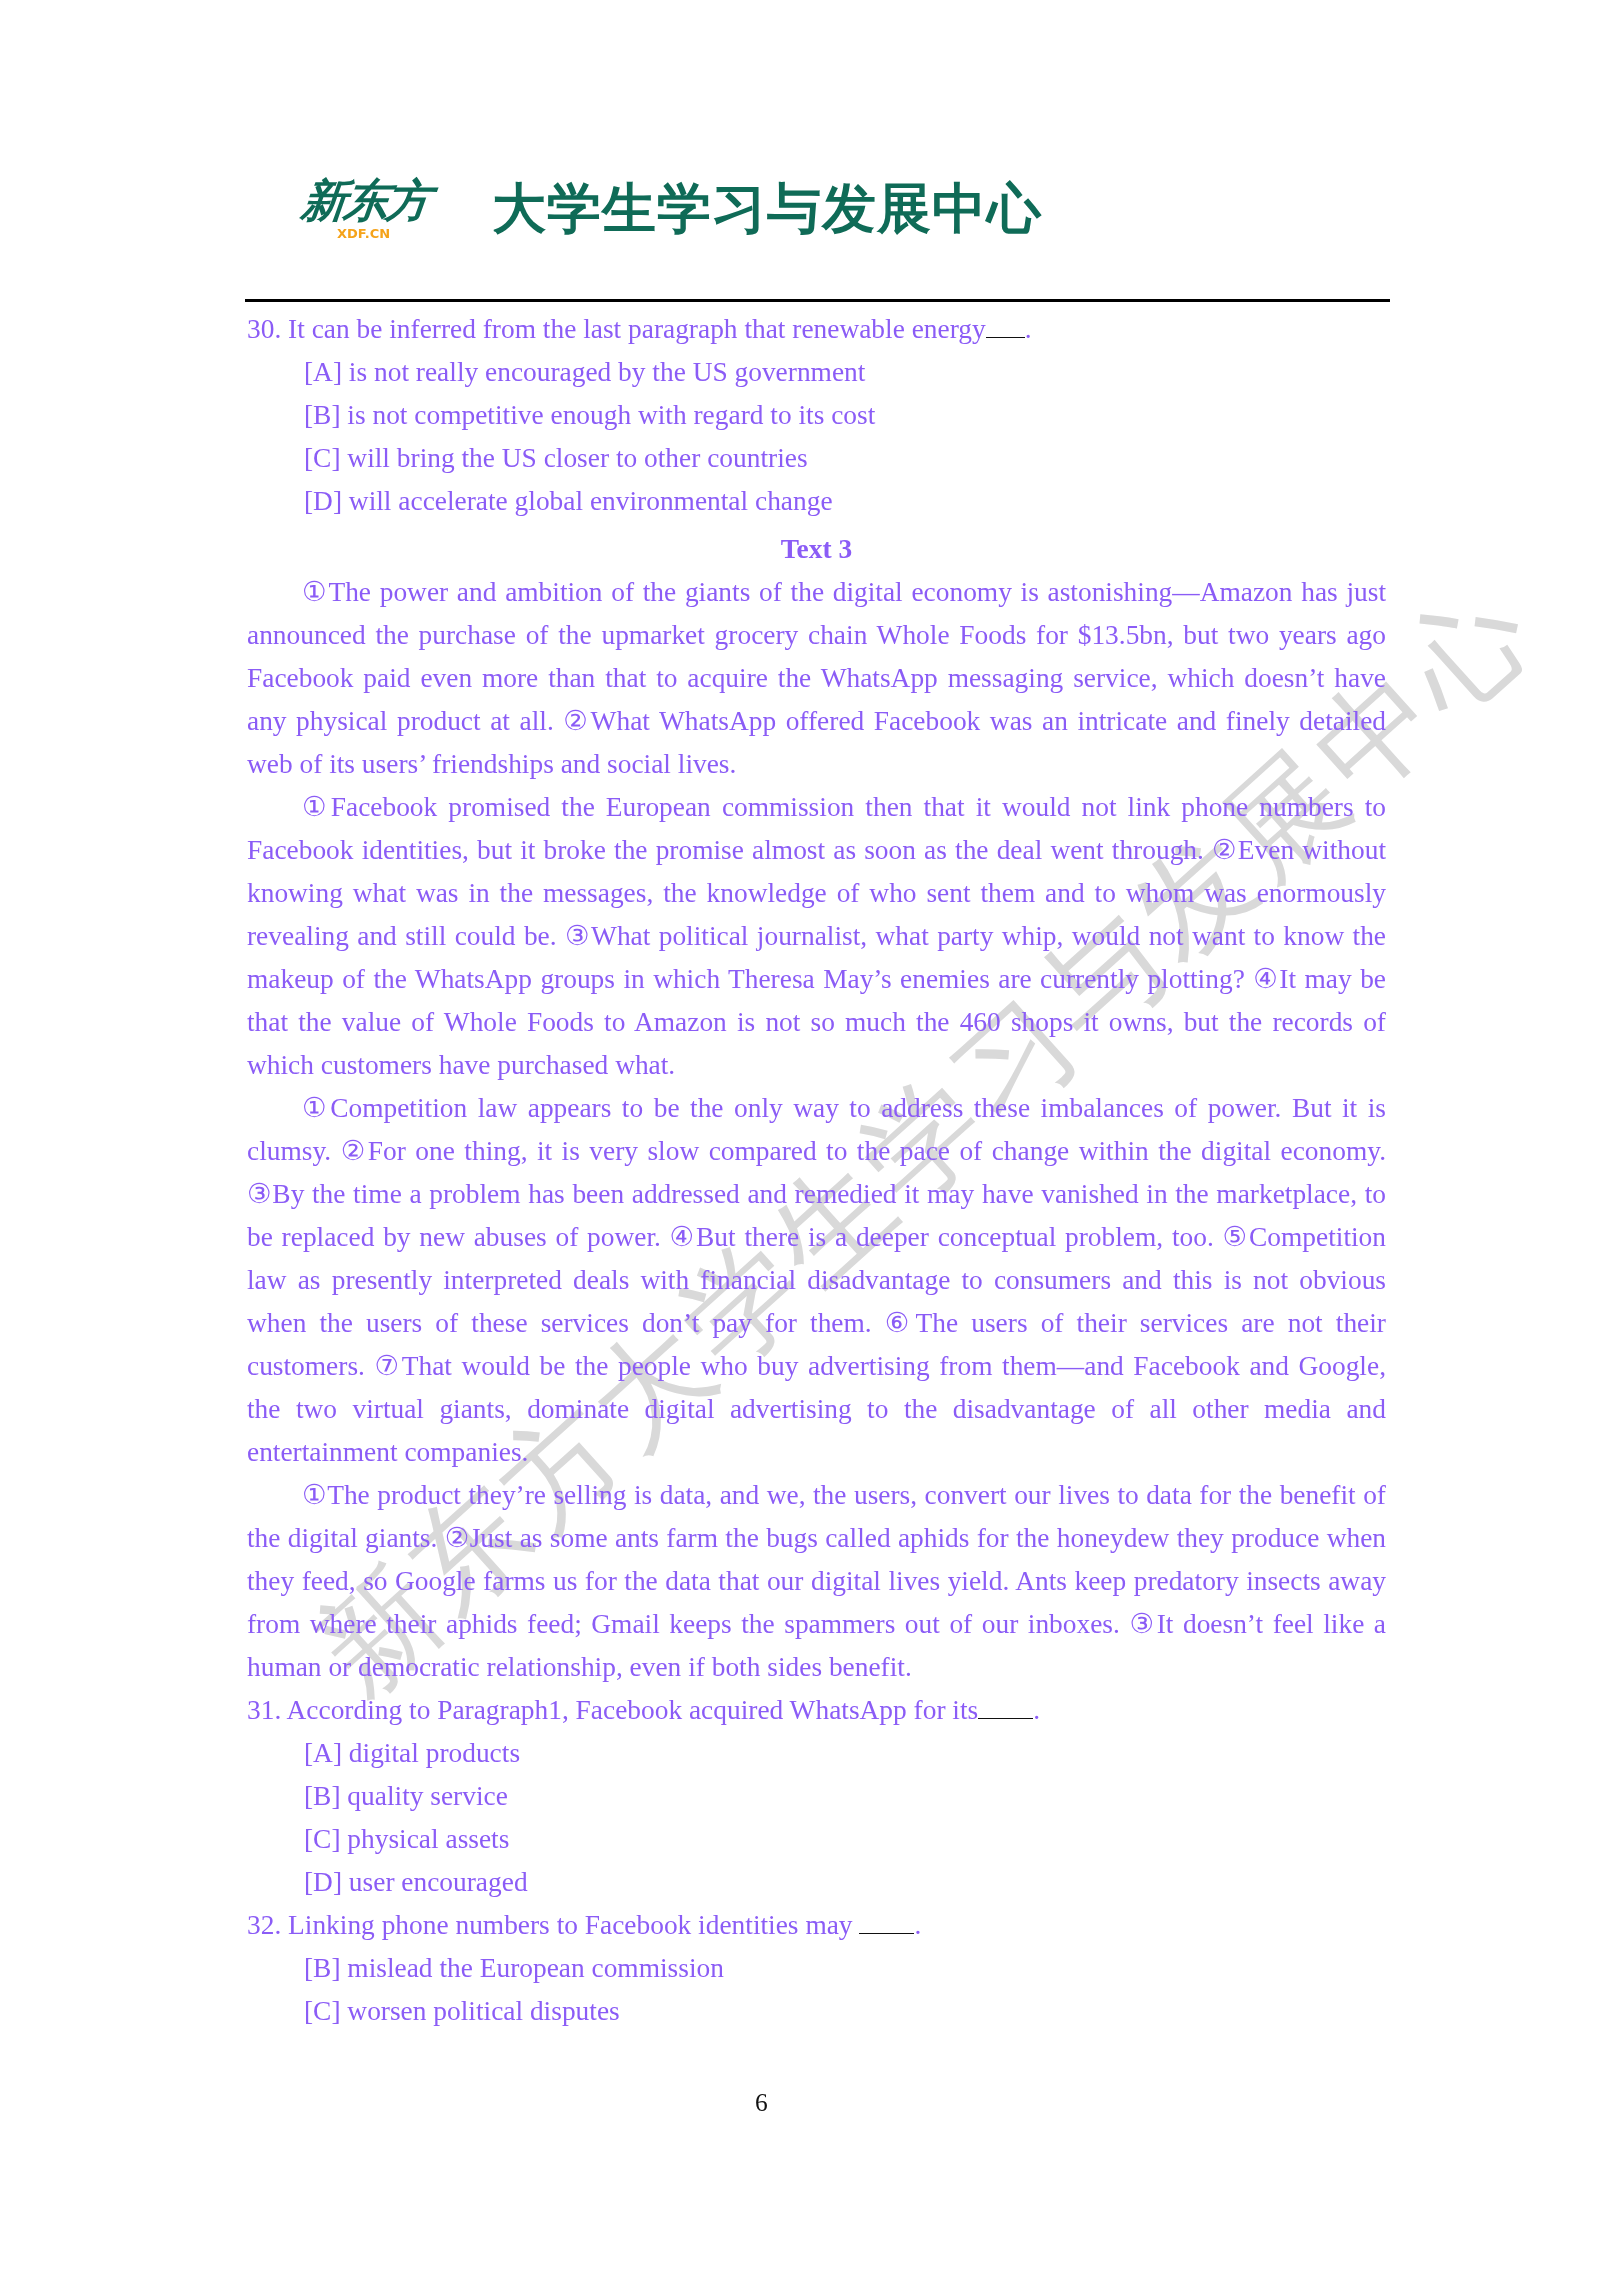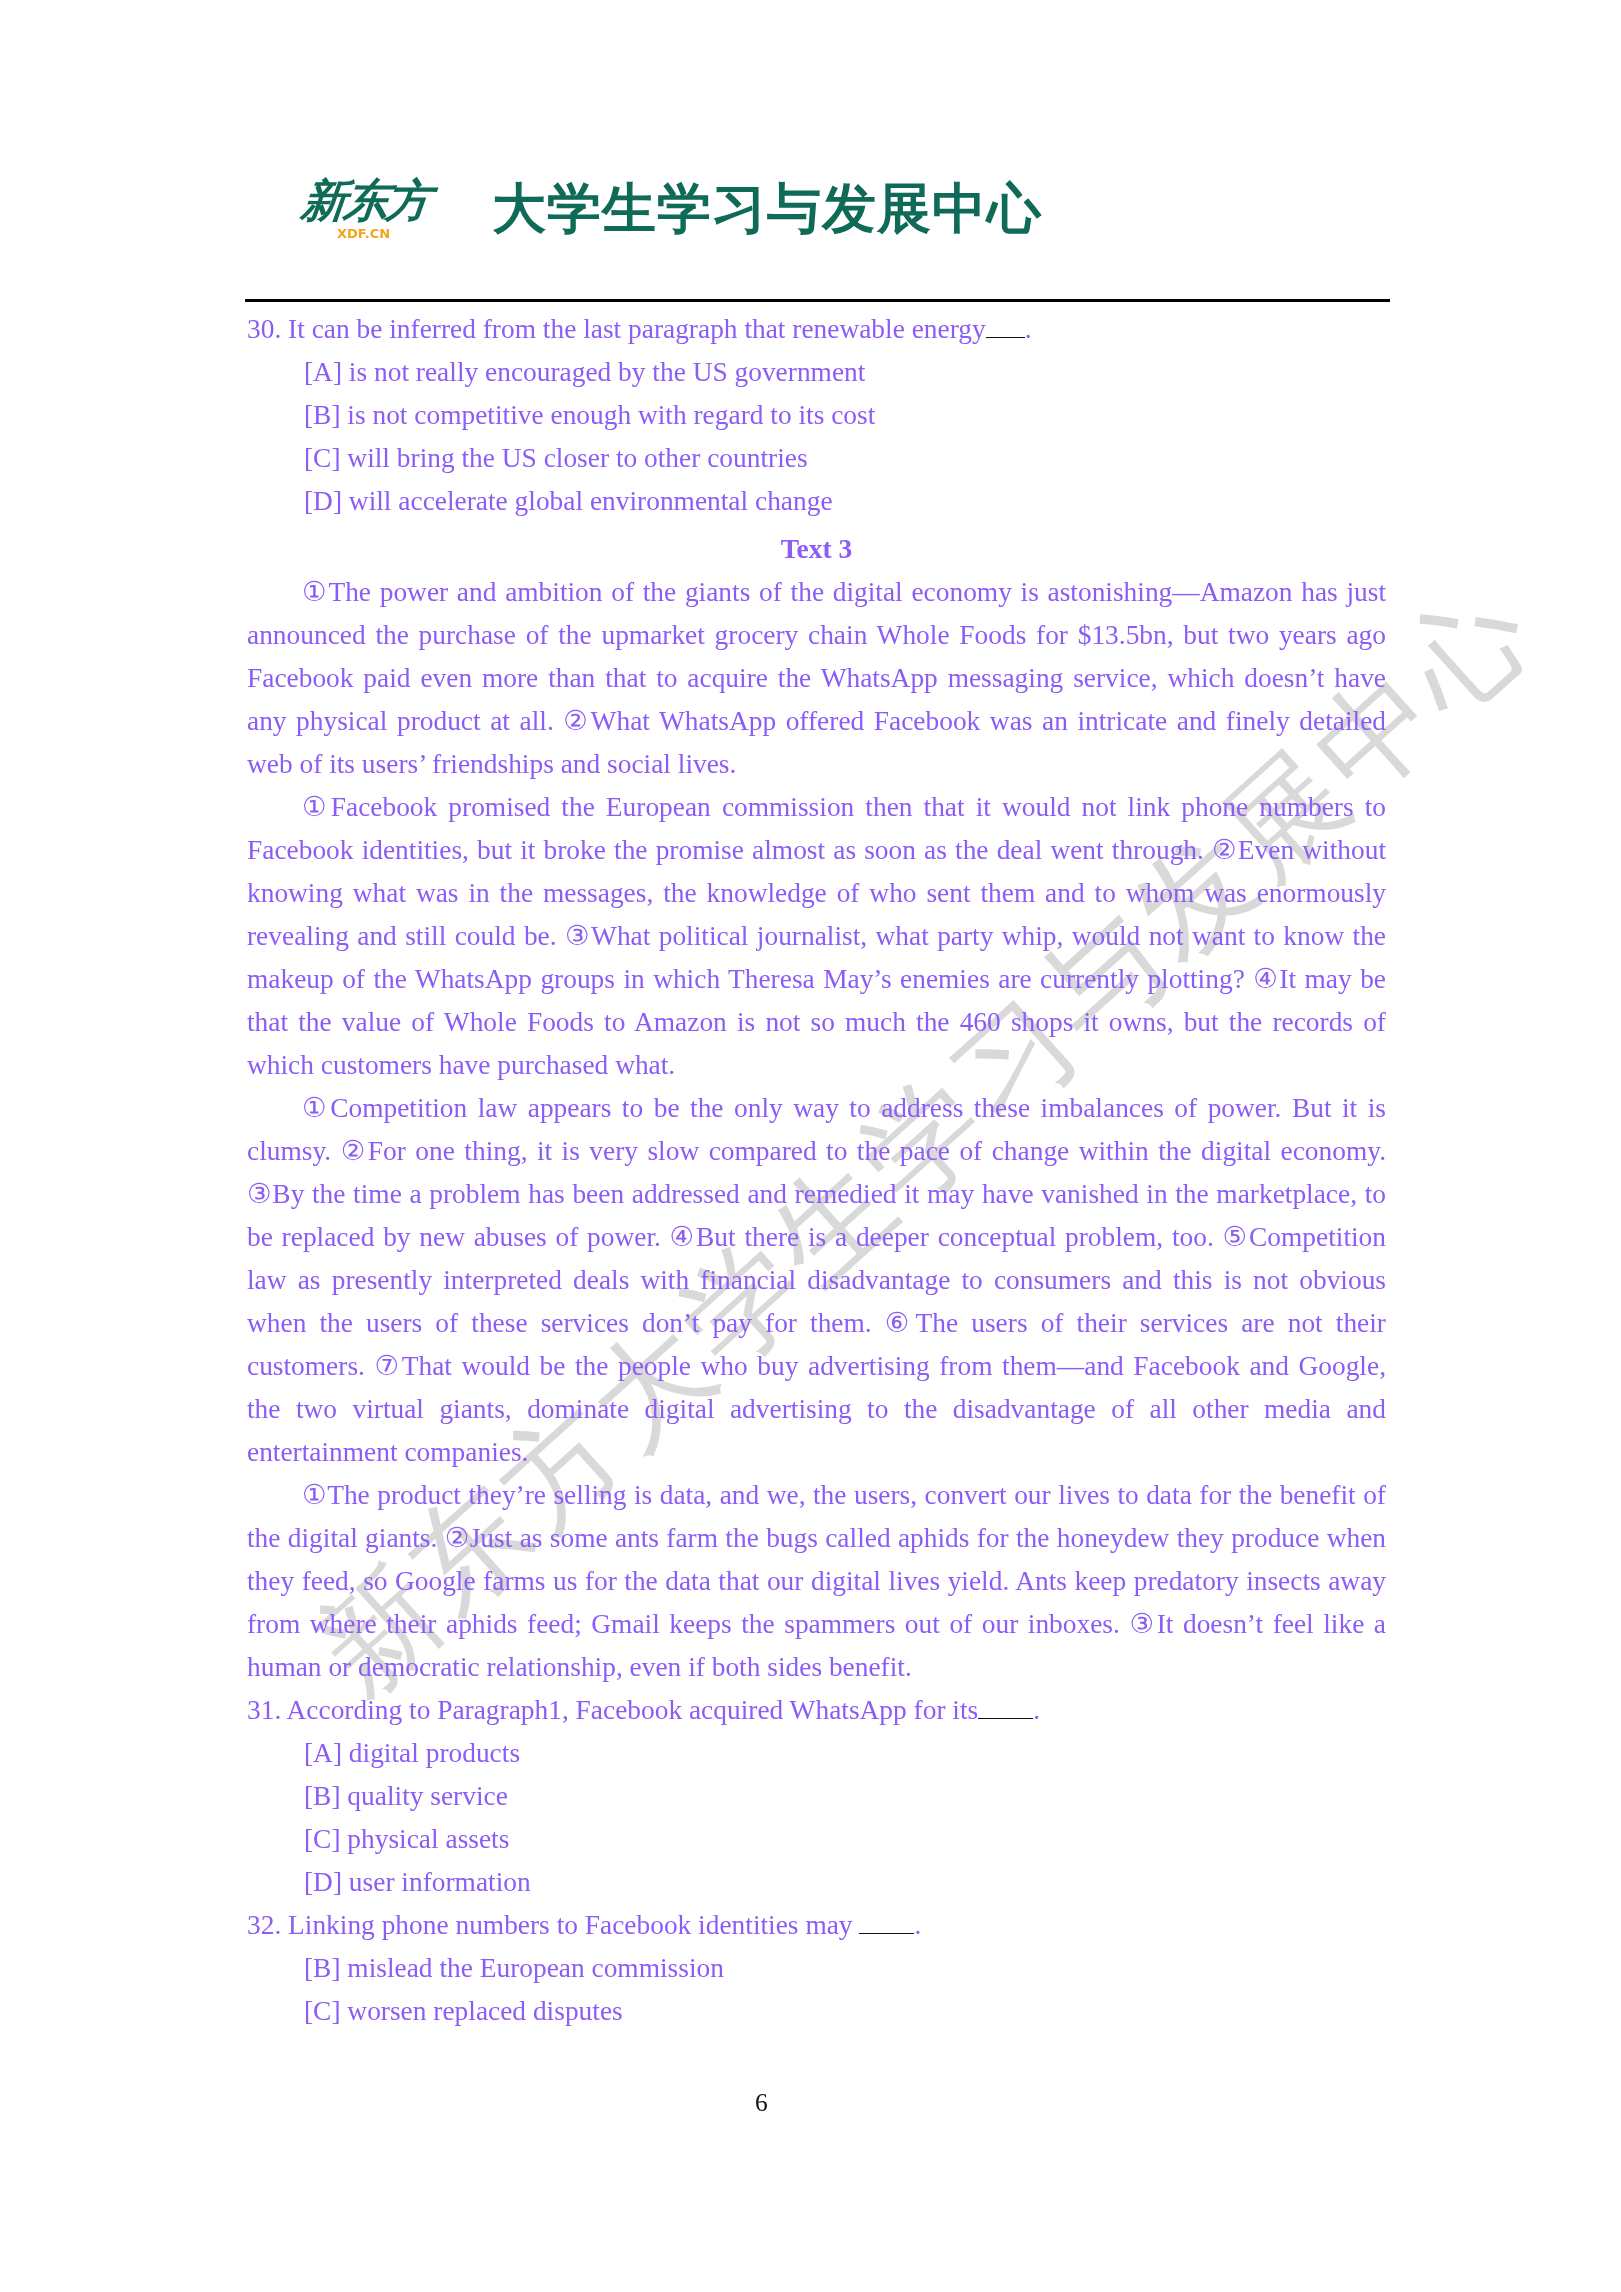--- a/index.html
+++ b/index.html
@@ -66,25 +66,25 @@
       <span class="para">①Facebook promised the European commission then that it would not link phone numbers to Facebook identities, but it broke the promise almost as soon as the deal went through.  ②Even without knowing what was in the messages, the knowledge of who sent them and to whom was enormously revealing and still could be.  ③What political journalist, what party whip, would not want to know the makeup of the WhatsApp groups in which Theresa May’s enemies are currently plotting?  ④It may be that the value of Whole Foods to Amazon is not so much the 460 shops it owns, but the records of which customers have purchased what.</span>
       <span class="para">①Competition law appears to be the only way to address these imbalances of power. But it is clumsy.  ②For one thing, it is very slow compared to the pace of change within the digital economy. ③By the time a problem has been addressed and remedied it may have vanished in the marketplace, to be replaced by new abuses of power.  ④But there is a deeper conceptual problem, too.  ⑤Competition law as presently interpreted deals with financial disadvantage to consumers and this is not obvious when the users of these services don’t pay for them.  ⑥The users of their services are not their customers.  ⑦That would be the people who buy advertising from them—and Facebook and Google, the two virtual giants, dominate digital advertising to the disadvantage of all other media and entertainment companies.</span>
       <span class="para">①The product they’re selling is data, and we, the users, convert our lives to data for the benefit of the digital giants.  ②Just as some ants farm the bugs called aphids for the honeydew they produce when they feed, so Google farms us for the data that our digital lives yield. Ants keep predatory insects away from where their aphids feed; Gmail keeps the spammers out of our inboxes.  ③It doesn’t feel like a human or democratic relationship, even if both sides benefit.</span>
     </div>
 
     <div>
       <span class="q-stem"><span>31. According to Paragraph1, Facebook acquired WhatsApp for its</span><span class="blank long"></span><span>.</span></span>
       <span class="opt">[A] digital products</span>
       <span class="opt">[B] quality service</span>
       <span class="opt">[C] physical assets</span>
-      <span class="opt">[D] user information</span>
+      <span class="opt">[D] user encouraged</span>
     </div>
 
     <div>
       <span class="q-stem"><span>32. Linking phone numbers to Facebook identities may </span><span class="blank long"></span><span>.</span></span>
       <span class="opt">[B] mislead the European commission</span>
-      <span class="opt">[C] worsen replaced disputes</span>
+      <span class="opt">[C] worsen political disputes</span>
     </div>
   </div>
 
   <div class="page-number">6</div>
 </div>
 
 
 </body></html>

